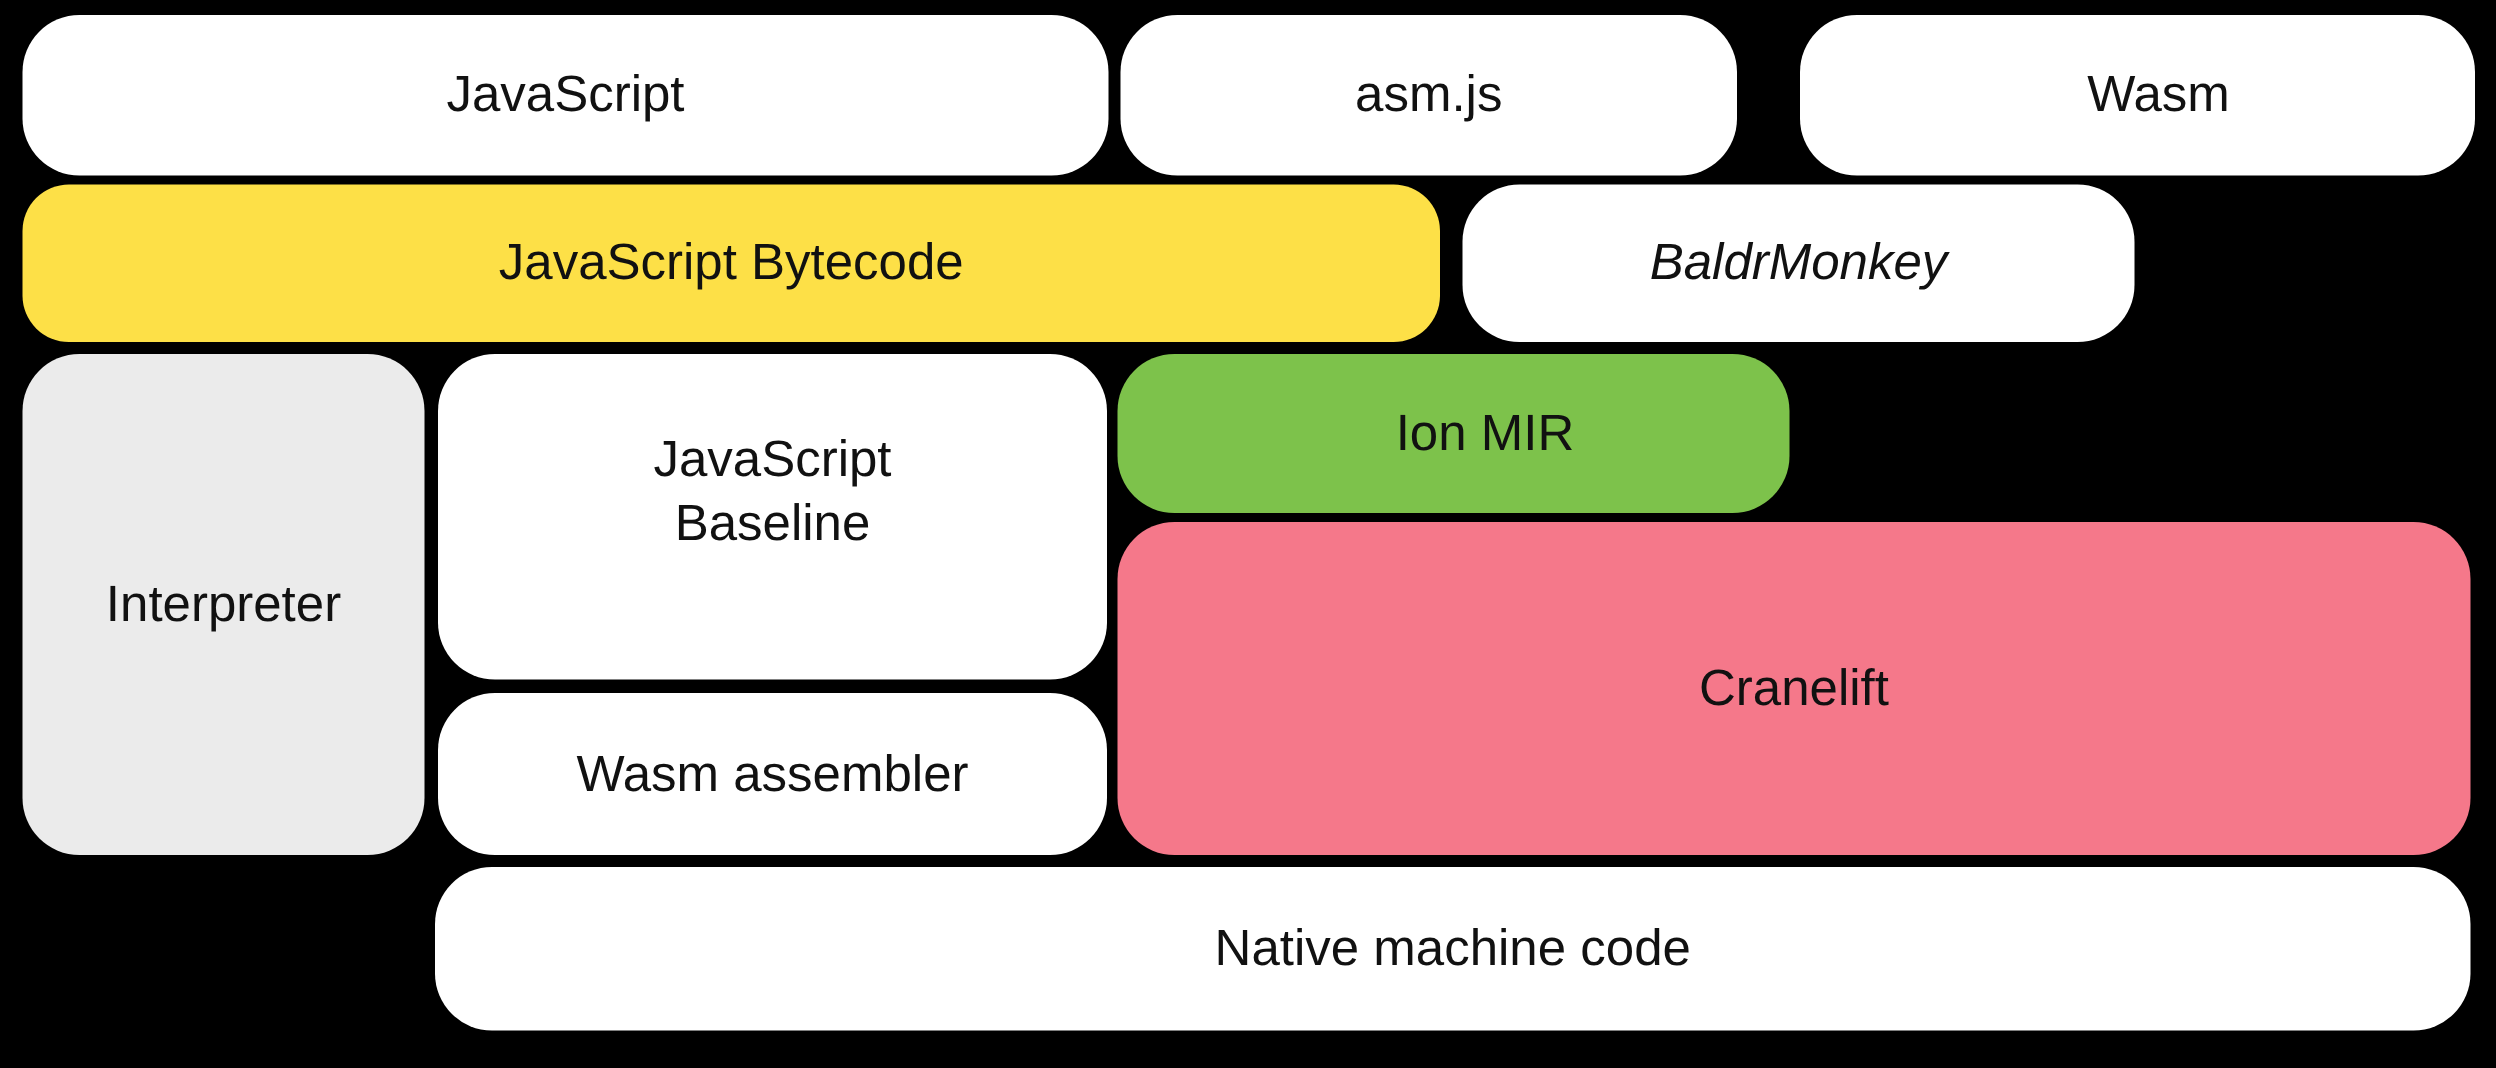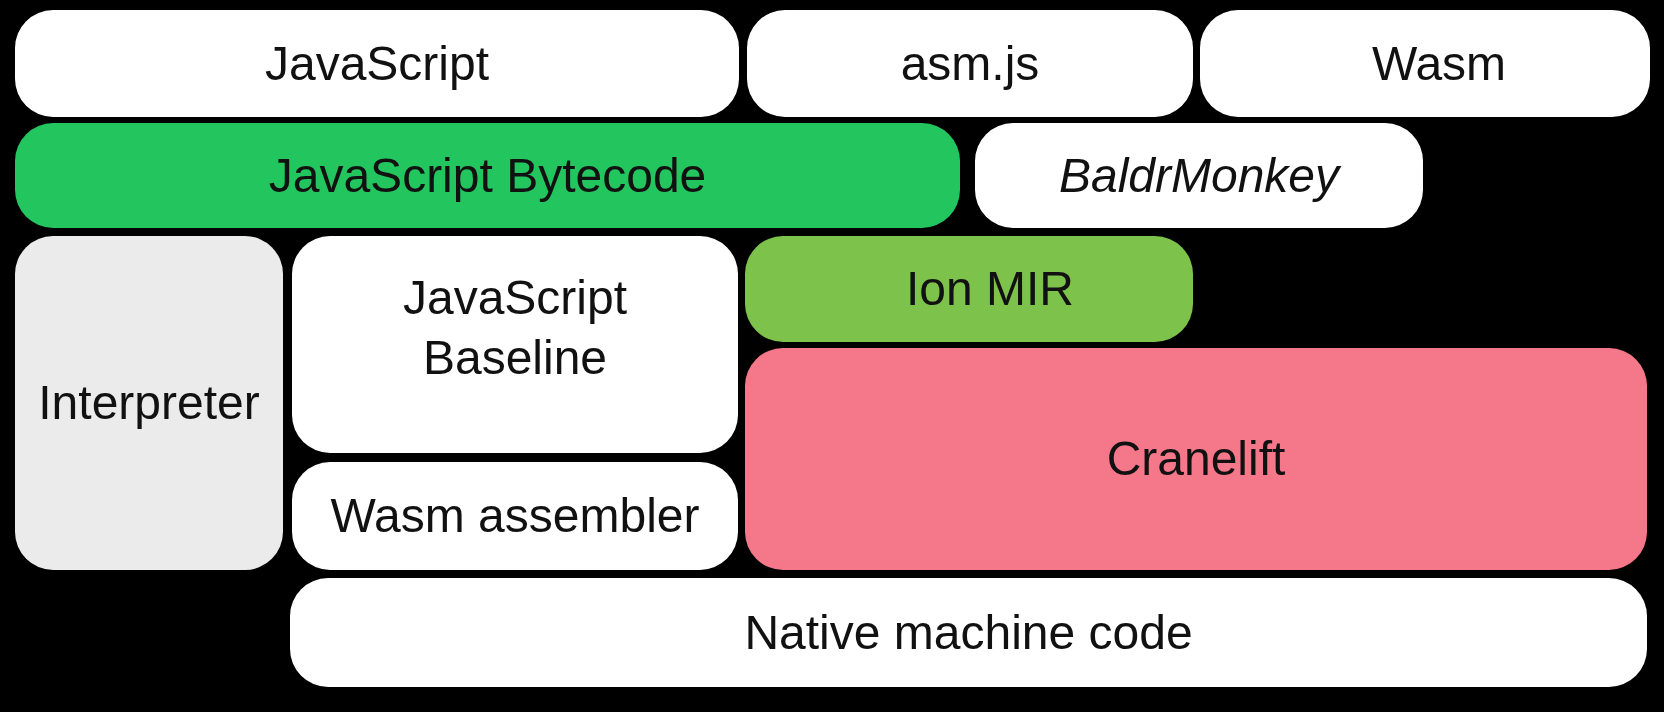--- a/index.html
+++ b/index.html
@@ -17,28 +17,28 @@
   }
   .box {
     position: absolute;
     background: #ffffff;
     border-radius: 38px;
     display: flex;
     align-items: center;
     justify-content: center;
     text-align: center;
     color: #111111;
-    font-size: 48px;
+    font-size: 34px;
     line-height: 1.25;
     white-space: pre-line;
     box-sizing: border-box;
   }
   
   .b-javascript   { left: 15px;   top: 10px;  width: 724px;  height: 107px; }
-  .b-asmjs        { left: 747px;  top: 10px;  width: 446px;  height: 107px; }
+  .b-asmjs        { left: 747px;  top: 10px;  width: 411px;  height: 107px; }
   .b-wasm         { left: 1200px; top: 10px;  width: 450px;  height: 107px; }
   
   .b-bytecode     { left: 15px;   top: 123px; width: 945px;  height: 105px; }
   .b-baldrmonkey  { left: 975px;  top: 123px; width: 448px;  height: 105px; }
   
   .b-interpreter  { left: 15px;   top: 236px; width: 268px;  height: 334px; }
   .b-baseline     { left: 292px;  top: 236px; width: 446px;  height: 217px; padding-bottom: 34px; }
   .b-ionmir       { left: 745px;  top: 236px; width: 448px;  height: 106px; padding-left: 42px; }
   .b-macro        { left: 292px;  top: 462px; width: 446px;  height: 108px; }
   .b-cranelift    { left: 745px;  top: 348px; width: 902px;  height: 222px; }
@@ -49,21 +49,21 @@
 <body>
 
 <div class="canvas">
 
   <div class="box b-javascript" style="background: rgb(255, 255, 255);">JavaScript</div>
 
   <div class="box b-asmjs" style="background: rgb(255, 255, 255);">asm.js</div>
 
   <div class="box b-wasm" style="background: rgb(255, 255, 255); padding-left: 28px;">Wasm</div>
 
-  <div class="box b-bytecode" style="background: #22c55e;">JavaScript Bytecode</div>
+  <div class="box b-bytecode" style="background: #fde047; border-radius: 31px;">JavaScript Bytecode</div>
 
   <div class="box b-baldrmonkey" style="background: rgb(255, 255, 255); font-style: italic;">BaldrMonkey</div>
 
   <div class="box b-interpreter" style="background: rgb(235, 235, 235);">Interpreter</div>
 
   <div class="box b-baseline" style="background: rgb(255, 255, 255);">JavaScript
 Baseline</div>
 
   <div class="box b-ionmir" style="background: rgb(125, 194, 75);">Ion MIR</div>
 

